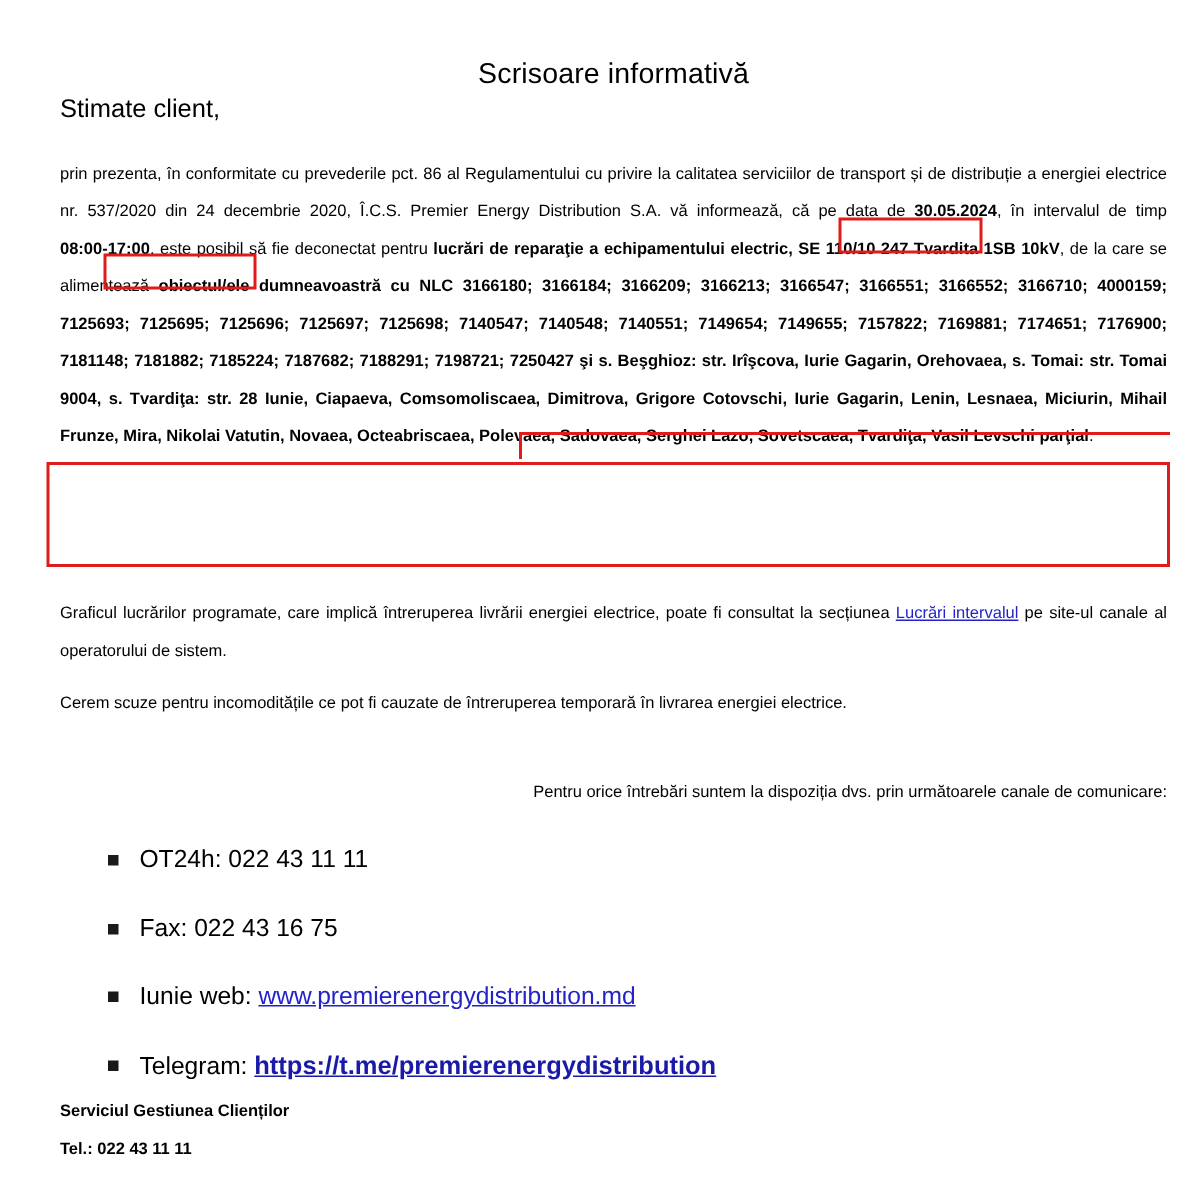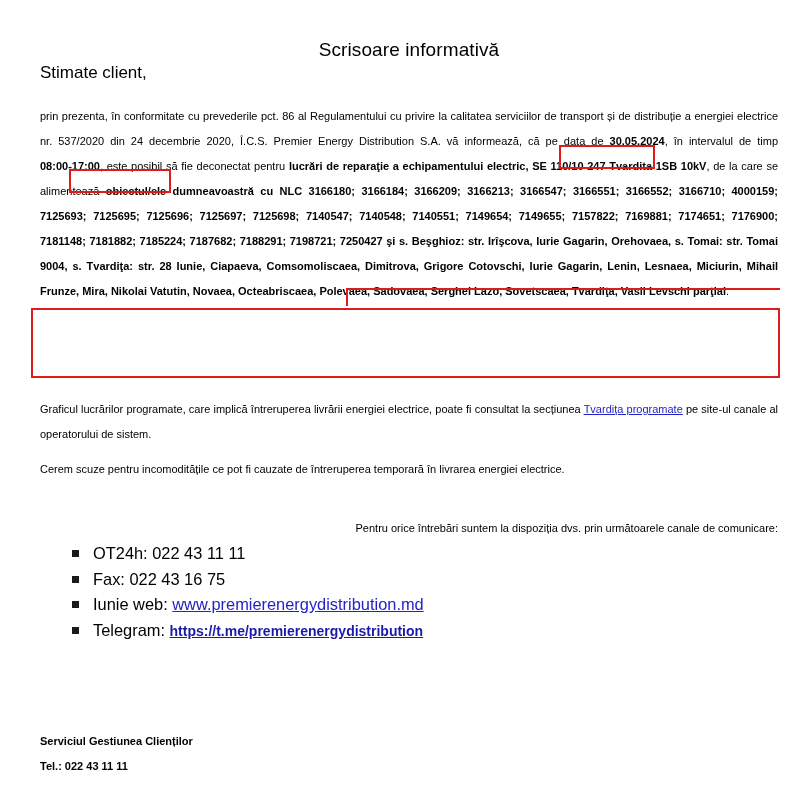--- a/index.html
+++ b/index.html
@@ -71,39 +71,40 @@
 
   
   a, .link {
     color: #2323c8;
     text-decoration: underline;
     text-align: center;
   }
   .link-strong {
     color: #1a1aa8;
     font-weight: 700;
-    font-size: 14px;
+    font-size: 17px;
   }
 
   
   .contact-list {
     position: absolute;
     left: 40px;
     top: 541px;
     width: 738px;
     margin: 0;
     padding: 0;
     list-style: none;
     font-size: 16.4px;
     line-height: 25.5px;
   }
   .contact-list li {
     position: relative;
     padding-left: 53px;
     white-space: nowrap;
+    margin-top: 20px;
   }
   .contact-list li .bullet {
     position: absolute;
     left: 32px;
     top: 0;
     width: 7px;
     height: 7px;
     margin-top: 9px;
     background: #1a1a1a;
     display: inline-block;
@@ -136,21 +137,21 @@
 
   <div class="redbox" style="left:559px; top:145px; width:96px; height:24px;"></div>
 
   <div class="redbox" style="left:69px; top:169px; width:102px; height:24px;"></div>
 
   <div class="redbox open-right" style="left:346px; top:288px; width:434px; height:22px; border-bottom:none;"></div>
   <div class="redbox" style="left:31px; top:308px; width:749px; height:70px;"></div>
   <div class="redbox" style="left:346px; top:306px; width:434px; height:4px; border:none; border-top:2.5px solid #ffffff;"></div>
 
   <div class="para" style="top:397px;">
-    <span>Graficul lucrărilor programate, care implică întreruperea livrării energiei electrice, poate fi consultat la secțiunea </span><a class="link" href="#">Tvardiţa programate</a><span> pe site-ul canale al operatorului de sistem.</span>
+    <span>Graficul lucrărilor programate, care implică întreruperea livrării energiei electrice, poate fi consultat la secțiunea </span><a class="link" href="#">Lucrări intervalul</a><span> pe site-ul canale al operatorului de sistem.</span>
   </div>
 
   <div class="para" style="top:457px;">Cerem scuze pentru incomoditățile ce pot fi cauzate de întreruperea temporară în livrarea energiei electrice.</div>
 
   <div class="para nojust" style="top:516px;">Pentru orice întrebări suntem la dispoziția dvs. prin următoarele canale de comunicare:</div>
 
   <ul class="contact-list" id="contact-list">
       <li><span class="bullet"></span><span>OT24h: </span><span>022 43 11 11</span></li>
       <li><span class="bullet"></span><span>Fax: </span><span>022 43 16 75</span></li>
       <li><span class="bullet"></span><span>Iunie web: </span><a href="#" class="link">www.premierenergydistribution.md</a></li>

